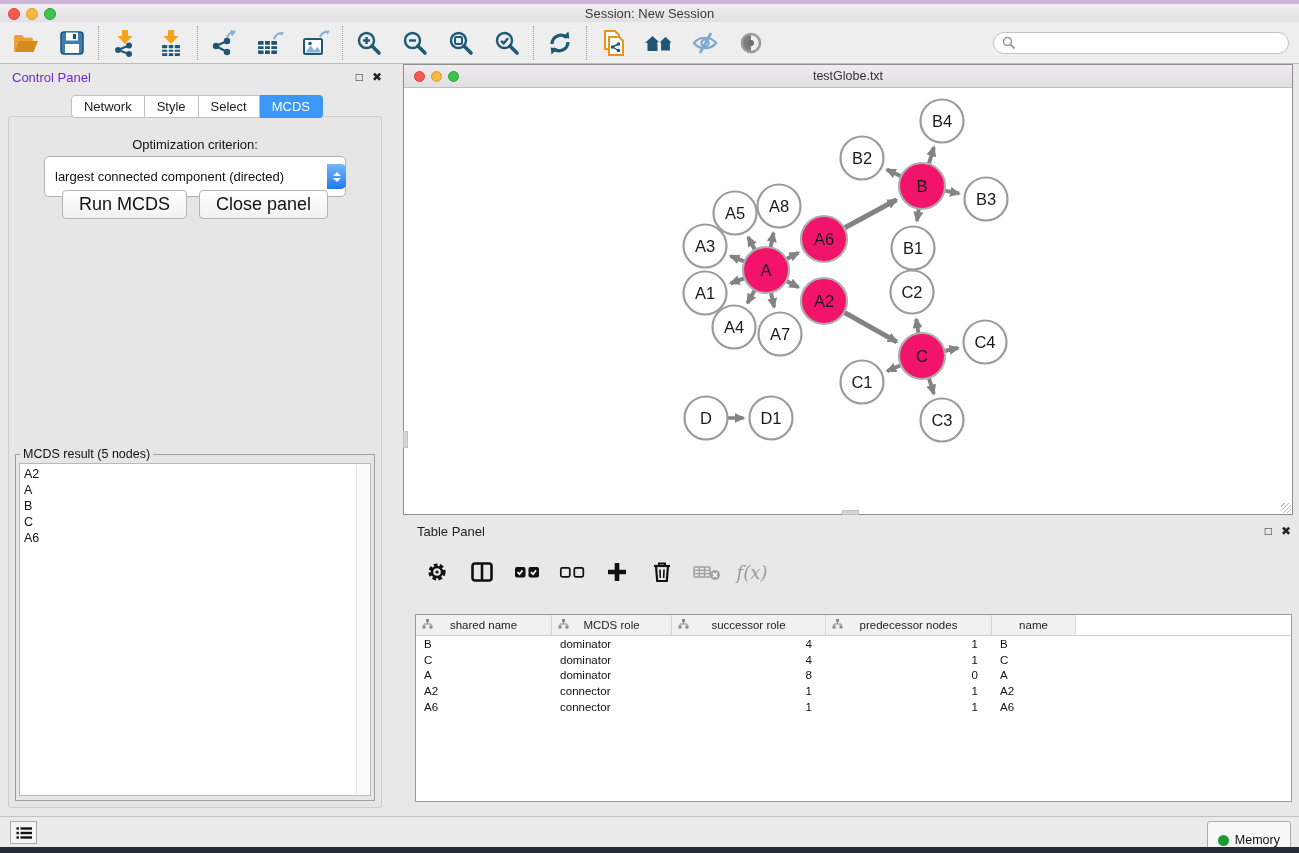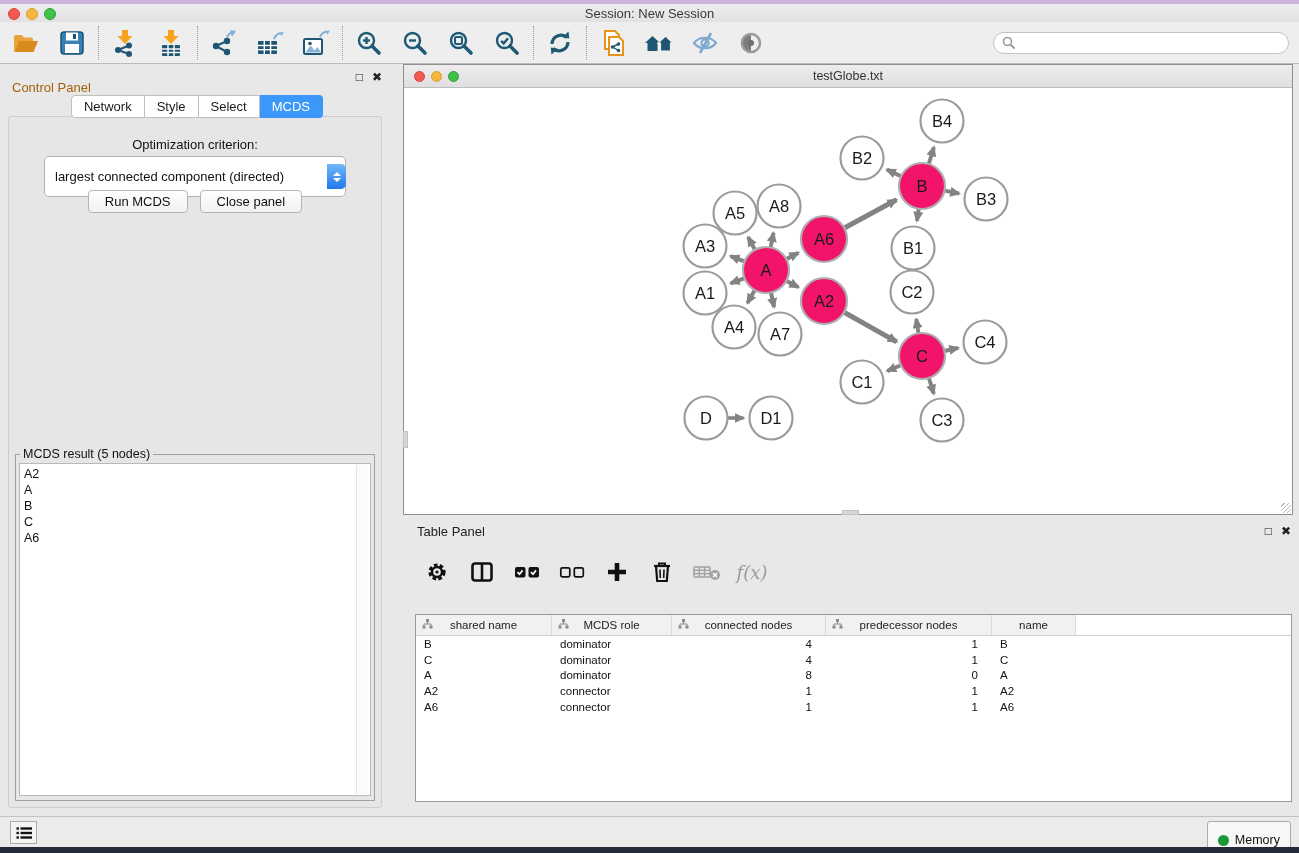--- a/index.html
+++ b/index.html
@@ -22,41 +22,41 @@
   .tb-sep { width:0; height:34px; border-left:1px dotted #9b9b9b; }
   .tb-btn { width:32px; height:30px; display:flex; align-items:center; justify-content:center; cursor:default; }
   .search-wrap { margin-left:auto; margin-right:10px; position:relative; }
   .search-input { width:296px; height:22px; border:1px solid #c3c3c3; border-radius:12px;
     background:#fff; padding:0 10px 0 26px; font-size:12px; outline:none; }
   .search-glass { position:absolute; left:9px; top:4px; }
 
   
   .main { position:absolute; top:64px; left:0; right:0; bottom:37px; }
   .control-panel { position:absolute; top:0; left:0; width:390px; bottom:0; background:#e9e8e9; }
-  .cp-header { position:absolute; top:16px; left:12px; font-size:13px; color:#a16207; }
+  .cp-header { position:absolute; top:6px; left:12px; font-size:13px; color:#6d28d9; }
   .panel-btns { position:absolute; top:6px; right:8px; font-size:12px; color:#222; display:flex; gap:9px; }
   .panel-btns span { cursor:default; }
   .cp-tabs { position:absolute; top:31px; left:4px; right:0; display:flex; justify-content:center; z-index:2; }
   .tab { font-size:13px; padding:3px 12px; background:#fff; border:1px solid #bfbfbf; border-left:none; color:#1a1a1a; }
   .tab:first-child { border-left:1px solid #bfbfbf; border-radius:4px 0 0 4px; }
   .tab:last-child { border-radius:0 4px 4px 0; }
   .tab.active { background:#3b97f8; border-color:#3b97f8; color:#fff; }
   .cp-body { position:absolute; top:52px; left:8px; right:8px; bottom:8px;
     background:#e7e6e7; border:1px solid #cdcdcd; border-radius:3px; }
   .opt-label { position:absolute; top:20px; left:0; right:0; text-align:center; font-size:13px; color:#111; }
   .criterion { position:absolute; top:39px; left:35px; right:35px; height:41px; background:#fff;
     border:1px solid #b2b2b2; border-radius:5px; display:flex; align-items:center; font-size:13px; color:#111; }
   .criterion .val { flex:1; padding-left:10px; white-space:nowrap; overflow:hidden; }
   .stepper { width:19px; height:25px; margin:-1px -1px -1px 0; border-radius:0 5px 5px 0;
     background:linear-gradient(#73b6f9,#2079ec); display:flex; flex-direction:column; align-items:center; justify-content:center; gap:2px; }
   .stepper i { width:0; height:0; border-left:4px solid transparent; border-right:4px solid transparent; }
   .stepper .up { border-bottom:4px solid #fff; }
   .stepper .dn { border-top:4px solid #fff; }
   .cp-buttons { position:absolute; top:73px; left:0; right:0; display:flex; justify-content:center; gap:12px; }
-  .btn { font-size:13px; color:#111; background:linear-gradient(#ffffff,#f1f1f1);
+  .btn { font-size:18px; color:#111; background:linear-gradient(#ffffff,#f1f1f1);
     border:1px solid #b5b5b5; border-radius:4px; padding:3px 16px; }
   .result-box { position:absolute; top:330px; left:6px; right:6px; bottom:6px;
     border:1px solid #9f9f9f; margin:0 0 0 0; padding:0; }
   .result-box legend { font-size:12.5px; color:#111; margin-left:4px; padding:0 3px; }
   .result-list { position:absolute; top:2px; left:3px; right:3px; bottom:4px; background:#fff;
     border:1px solid #b9b9b9; font-size:12.5px; color:#111; padding:2px 0 0 4px; line-height:16px; overflow:hidden; }
   .result-scroll { position:absolute; top:1px; right:1px; bottom:1px; width:13px; background:#fbfbfb; border-left:1px solid #e4e4e4; }
 
   
   .net-window { position:absolute; top:0; left:403px; right:6px; height:451px;
@@ -507,21 +507,21 @@
               </svg></span>
             <span>MCDS role</span>
           </div>
           <div class="th" style="width: 154px;">
             <span class="hicon"><svg width="11" height="10" viewBox="0 0 11 10">
                 <rect x="4" y="0" width="3" height="3" fill="#8a8a8a"></rect>
                 <rect x="0.5" y="6.5" width="3" height="3" fill="#8a8a8a"></rect>
                 <rect x="7.5" y="6.5" width="3" height="3" fill="#8a8a8a"></rect>
                 <path d="M5.5 3 v2 M2 6.5 v-1.5 h7 v1.5" stroke="#8a8a8a" fill="none"></path>
               </svg></span>
-            <span>connected nodes</span>
+            <span>successor role</span>
           </div>
           <div class="th" style="width: 166px;">
             <span class="hicon"><svg width="11" height="10" viewBox="0 0 11 10">
                 <rect x="4" y="0" width="3" height="3" fill="#8a8a8a"></rect>
                 <rect x="0.5" y="6.5" width="3" height="3" fill="#8a8a8a"></rect>
                 <rect x="7.5" y="6.5" width="3" height="3" fill="#8a8a8a"></rect>
                 <path d="M5.5 3 v2 M2 6.5 v-1.5 h7 v1.5" stroke="#8a8a8a" fill="none"></path>
               </svg></span>
             <span>predecessor nodes</span>
           </div>

